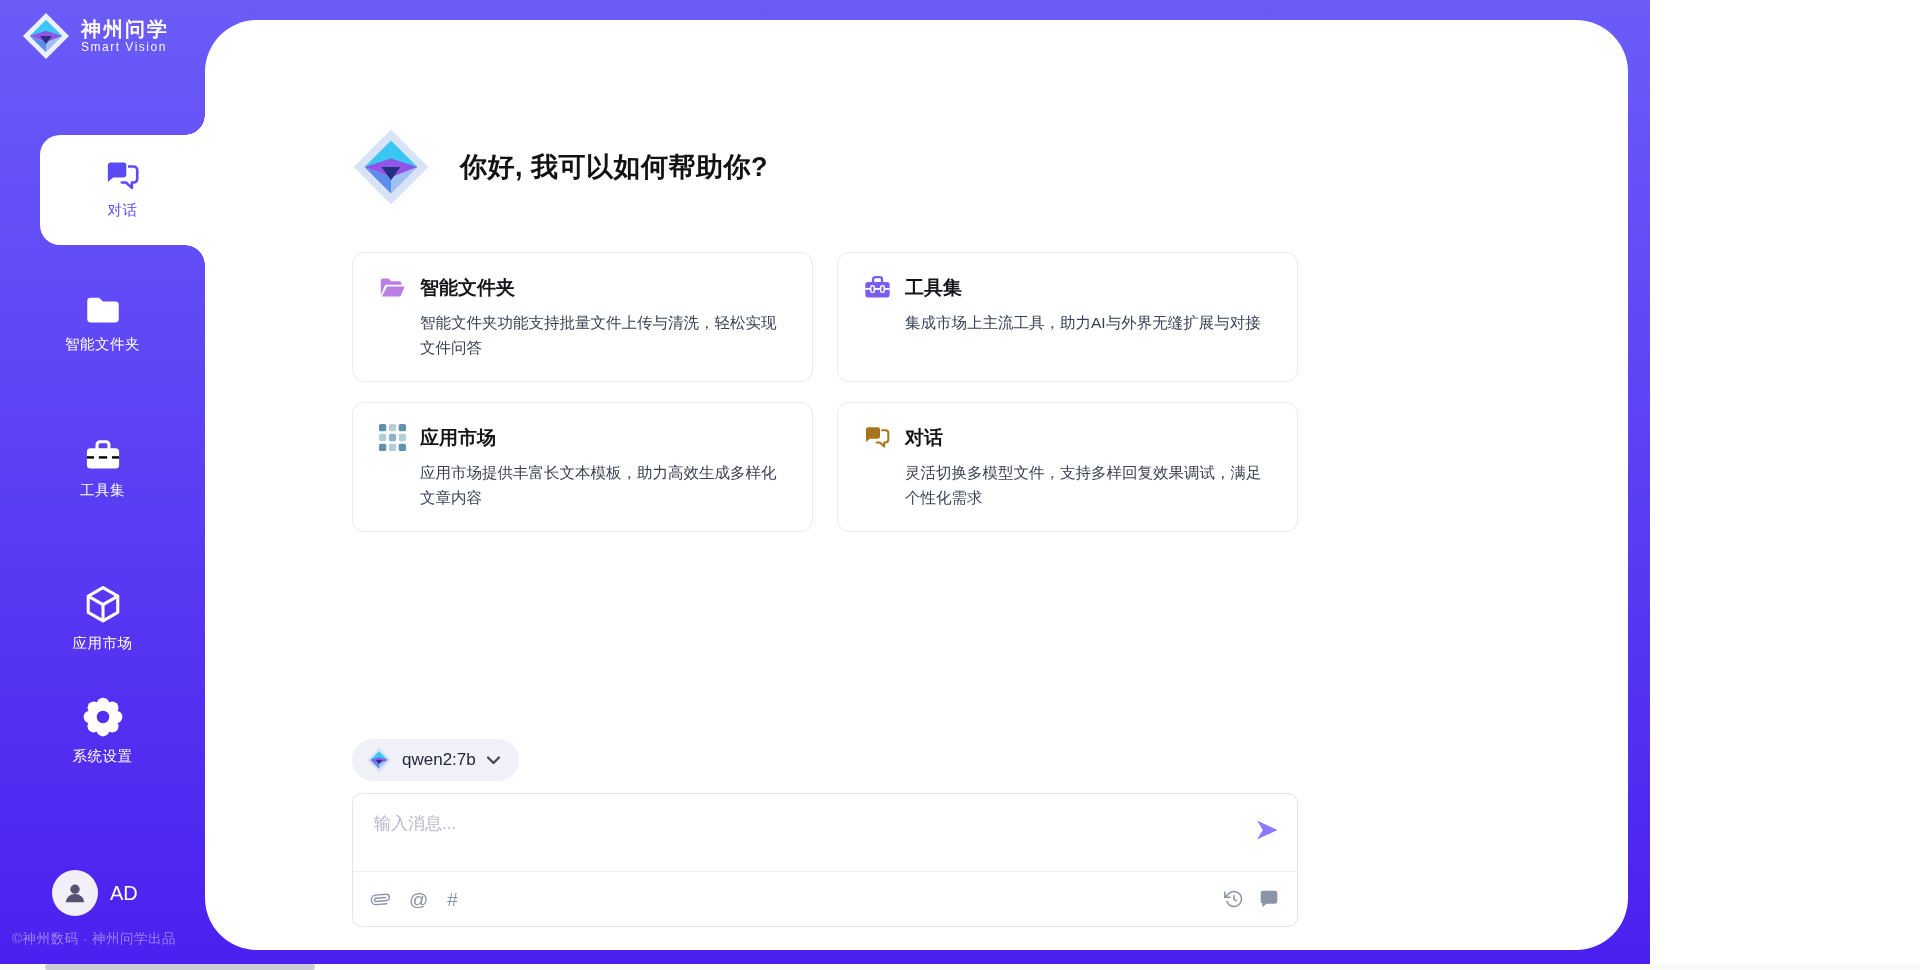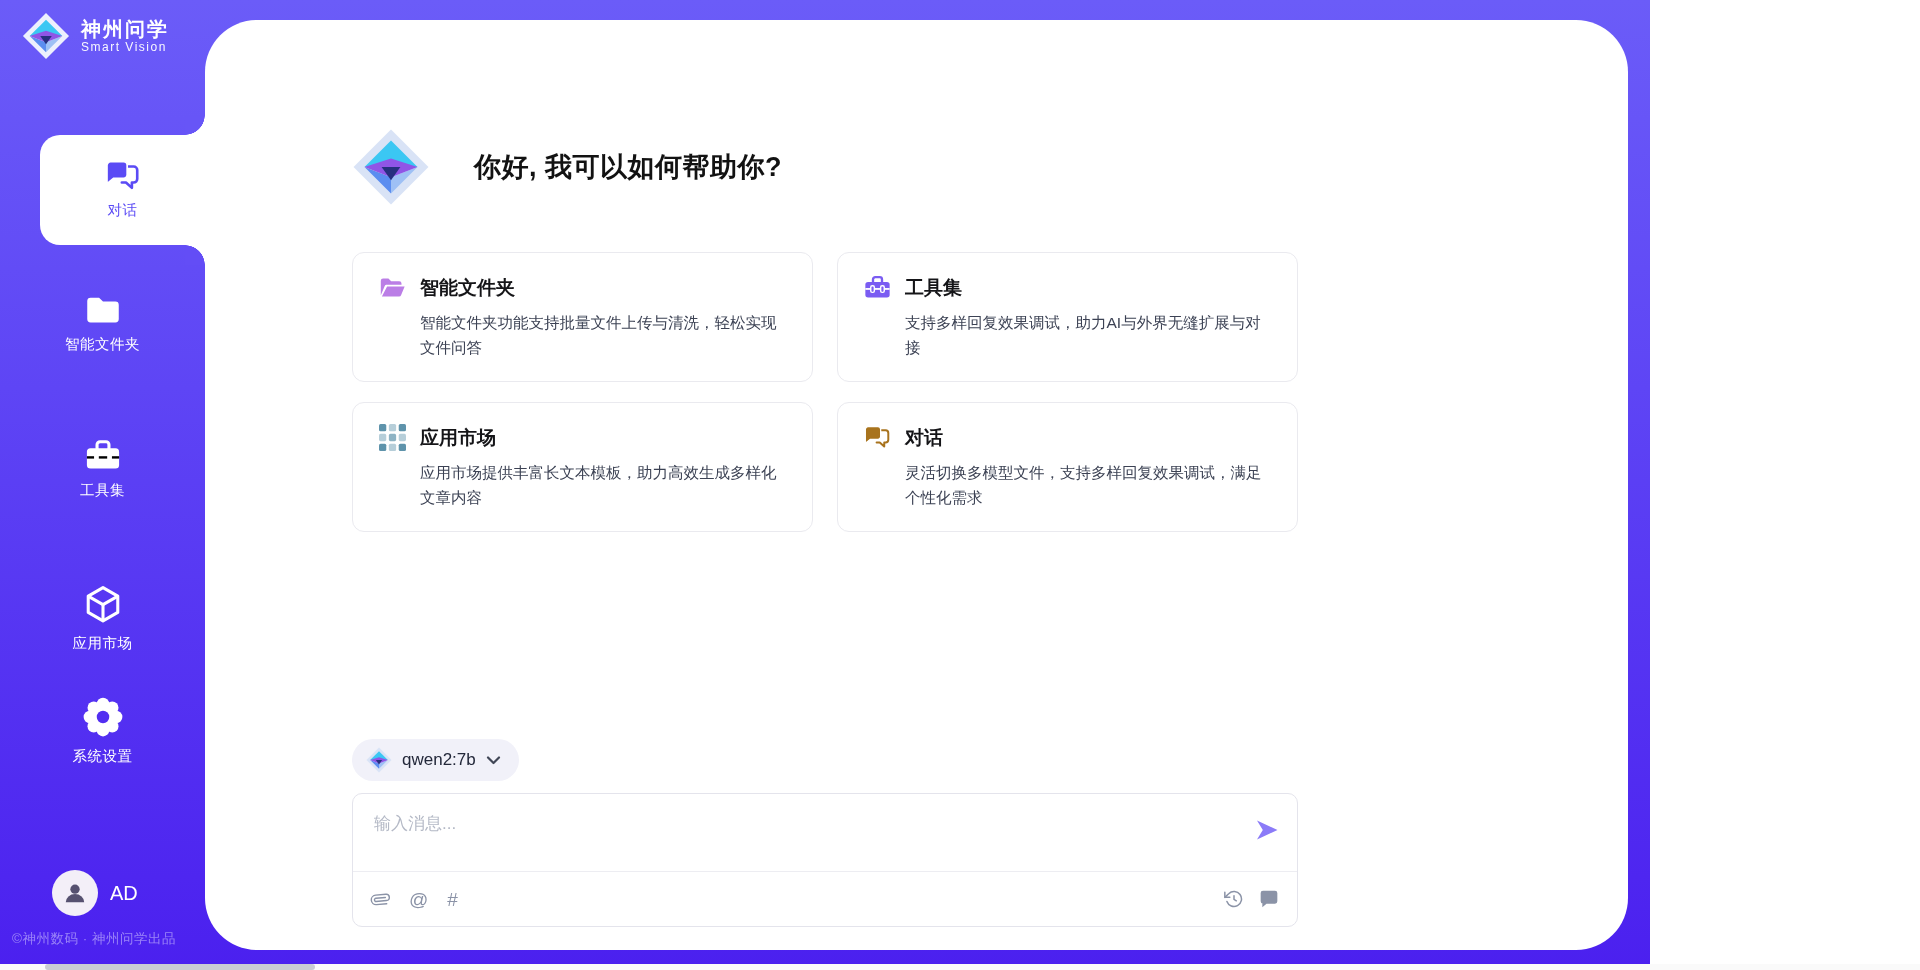--- a/index.html
+++ b/index.html
@@ -45,21 +45,21 @@
 
   
   .hscrollbar { position:absolute; left:0; bottom:0; width:1920px; height:6px; background:#fafafa; z-index:4; }
   .hscroll-thumb { position:absolute; left:45px; top:0; width:270px; height:6px;
                    background:#c9ccd4; border-radius:3px; }
 
   
   .content { position:absolute; inset:0; z-index:2; display:flex; flex-direction:column; align-items:center; }
   .col { width:946px; display:flex; flex-direction:column; flex:1; }
 
-  .greeting-row { margin-top:128px; display:flex; align-items:center; gap:44px; }
+  .greeting-row { margin-top:128px; display:flex; align-items:center; gap:30px; }
   .greeting-row svg { width:78px; height:78px; flex:none; }
   .greeting { font-size:27px; font-weight:bold; color:#121212; letter-spacing:.5px; }
 
   .cards { margin-top:46px; display:grid; grid-template-columns:1fr 1fr; gap:20px 24px; }
   .card { border:1px solid #eaeaef; border-radius:12px; min-height:128px;
           padding:21px 26px; background:#fff; cursor:pointer; }
   .card-head { display:flex; align-items:center; gap:14px; }
   .card-icon { width:27px; height:27px; display:inline-flex; }
   .card-icon svg { width:100%; height:100%; }
   .card-title { font-size:19px; font-weight:bold; color:#151518; }
@@ -228,21 +228,21 @@
               <svg viewBox="0 0 30 26">
                 <rect x="10" y="1.5" width="10" height="8" rx="2.5" fill="none" stroke="currentColor" stroke-width="2.6"></rect>
                 <rect x="1.5" y="7" width="27" height="17" rx="3" fill="currentColor"></rect>
                 <rect x="1.5" y="13.6" width="27" height="2" fill="var(--cut)"></rect>
                 <rect x="7.5" y="11" width="4" height="7.4" rx="1.6" fill="currentColor" stroke="var(--cut)" stroke-width="1.6"></rect>
                 <rect x="18.5" y="11" width="4" height="7.4" rx="1.6" fill="currentColor" stroke="var(--cut)" stroke-width="1.6"></rect>
               </svg>
             </span>
             <span class="card-title">工具集</span>
           </div>
-          <div class="card-desc">支持多样回复效果调试，助力AI与外界无缝扩展与对接</div>
+          <div class="card-desc">集成市场上主流工具，助力AI与外界无缝扩展与对接</div>
         </div>
 
         <div class="card">
           <div class="card-head">
             <span class="card-icon" style="color: rgb(94, 147, 171);">
               <svg viewBox="0 0 26 26" fill="currentColor">
                 <rect x="0" y="0" width="7" height="7" rx="1.5"></rect>
                 <rect x="19" y="0" width="7" height="7" rx="1.5"></rect>
                 <rect x="0" y="19" width="7" height="7" rx="1.5"></rect>
                 <rect x="19" y="19" width="7" height="7" rx="1.5"></rect>

